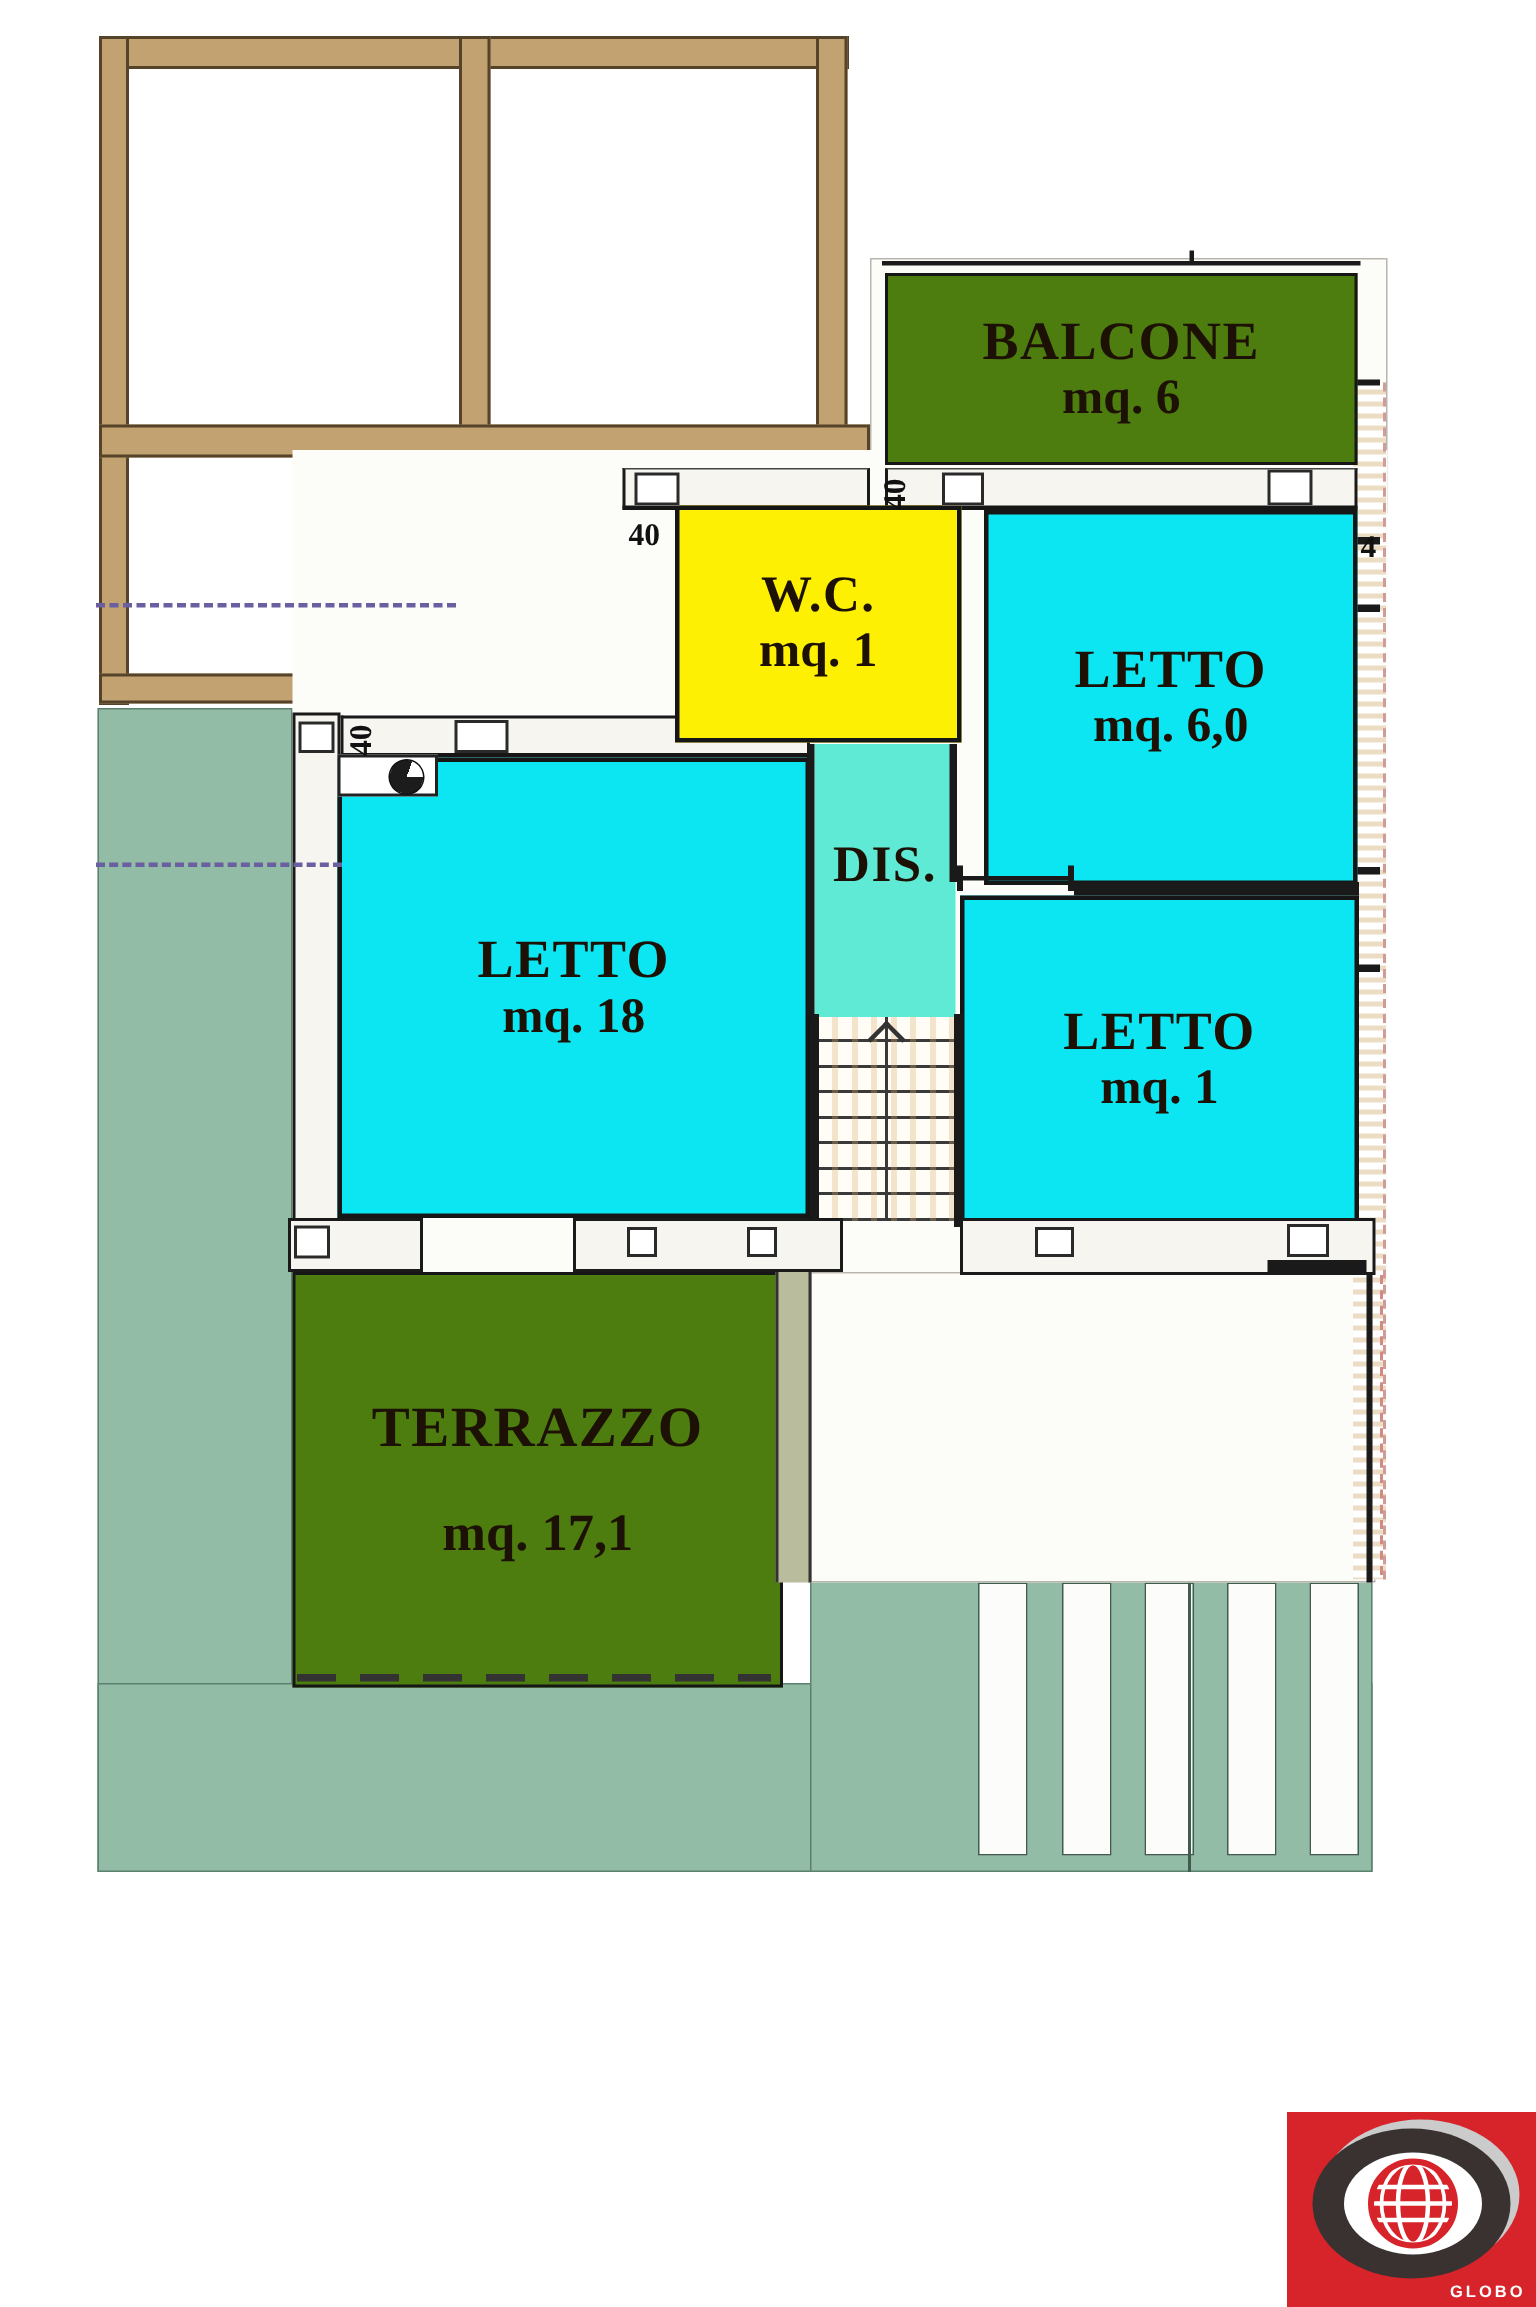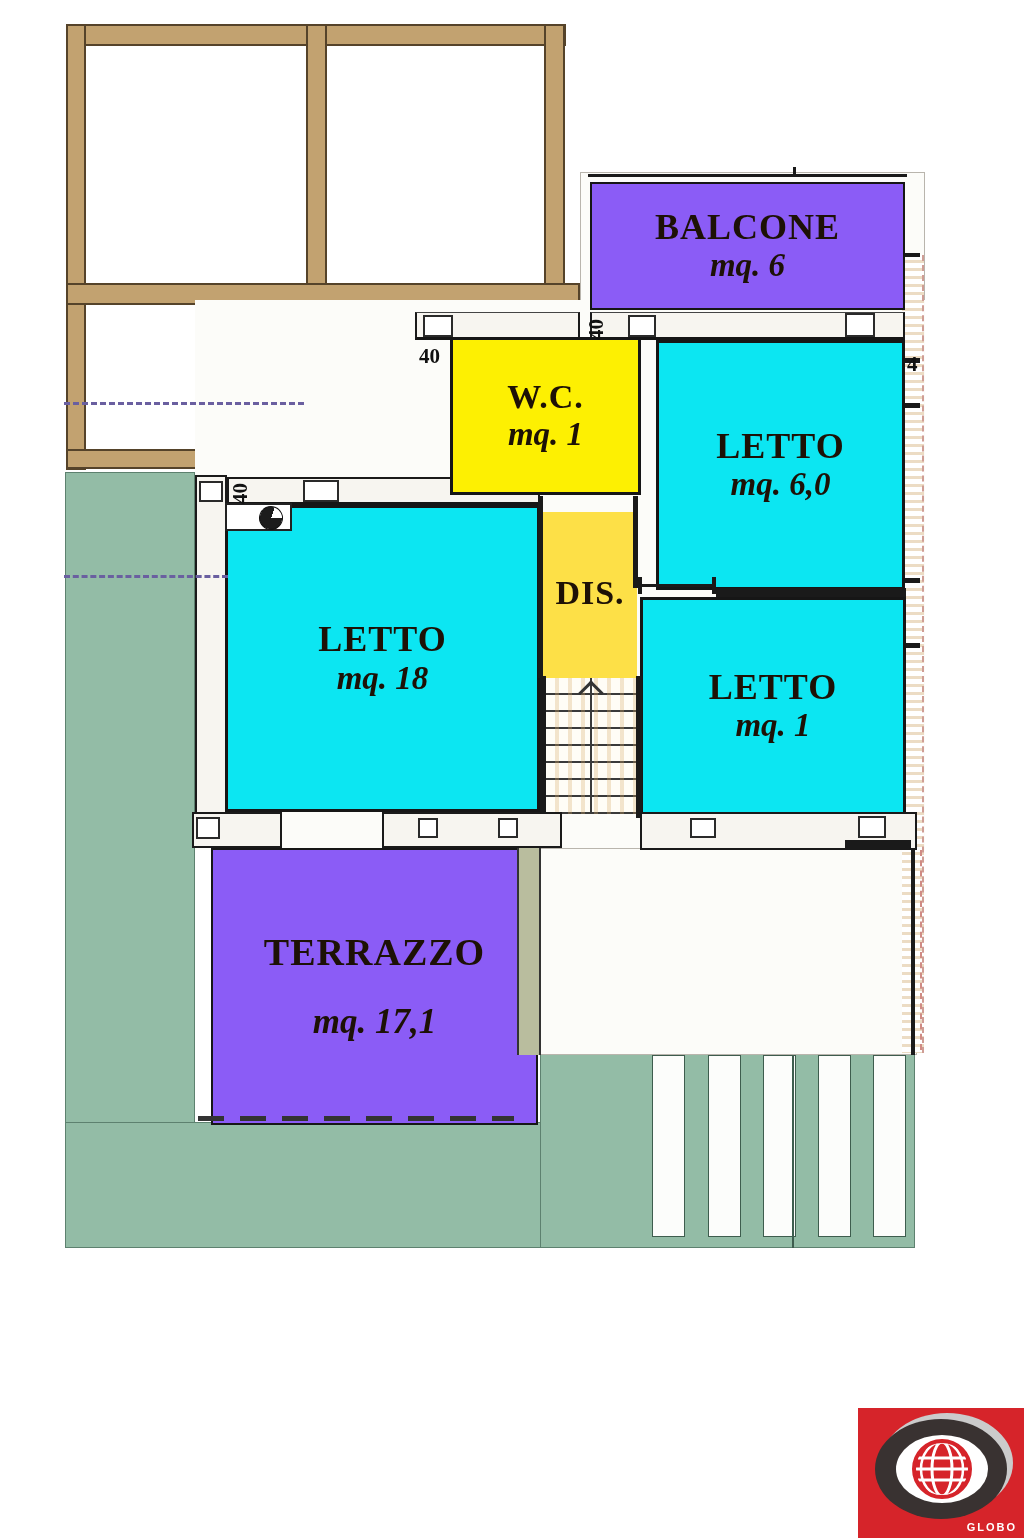--- a/index.html
+++ b/index.html
@@ -10,25 +10,25 @@
   .garden{background:#93bca6;border:1px solid rgba(50,80,65,.55);}
   .stripe{background:#fcfdfb;border:1px solid #3e5d4e;}
   
   .wood{background:#c2a270;border:2px solid #55432a;}
   
   .pwhite{background:#fcfcf9;border:1px solid #b9b5ad;}
   
   .room{display:flex;flex-direction:column;align-items:center;justify-content:center;
         text-align:center;font-weight:bold;color:#1d1106;border:3px solid #161616;}
   .room .nm{font-size:36px;line-height:1.12;letter-spacing:1px;}
-  .room .ar{font-size:33px;line-height:1.15;font-style:italic;}
-  .salmon{background:#8b5cf6;text-align:right;}
+  .room .ar{font-size:33px;line-height:1.15;}
+  .salmon{background:#4d7c0f;text-align:right;}
   .cyan{background:#0ce6f2;}
   .yellow{background:#fdf002;}
-  .gray{background:#fde047;margin-top:16px;}
+  .gray{background:#5eead4;}
   
   .wall{background:#1a1a1a;}
   .wband{background:#f7f5f0;border:2px solid #1a1a1a;}
   .win{background:#ffffff;border:2px solid #2a2a2a;}
   .dim{font-weight:bold;font-size:21px;color:#111;font-family:"Liberation Serif",serif;}
   .rot{transform:rotate(-90deg);transform-origin:left top;}
   .dash-purple{height:0;border-top:3px dashed #6a5fa0;}
   .hatch{background:repeating-linear-gradient(180deg,#ffffff 0 5px,#ecdcc4 5px 8px);
          border-right:2px dashed #cf9d95;}
   .olive{background:#b9bd9e;border-left:2px solid #333;border-right:2px solid #333;}
@@ -106,21 +106,21 @@
     <div class="nm" style="font-size:34px;">DIS.</div>
   </div>
   <div class="abs room cyan" style="left:225px;top:505px;width:315px;height:307px;">
     <div class="nm">LETTO</div>
     <div class="ar">mq. 18</div>
   </div>
   <div class="abs room cyan" style="left:640px;top:597px;width:266px;height:218px;">
     <div class="nm">LETTO</div>
     <div class="ar">mq. 1</div>
   </div>
-  <div class="abs room salmon" style="left:211px;top:848px;width:327px;height:277px;border-width:2px;gap:28px;">
+  <div class="abs room salmon" style="left:195px;top:848px;width:327px;height:277px;border-width:2px;gap:28px;">
     <div class="nm" style="font-size:38px;">TERRAZZO</div>
     <div class="ar" style="font-size:35px;">mq. 17,1</div>
   </div>
   <div class="abs olive" style="left:517px;top:848px;width:24px;height:207px;"></div>
   <div class="abs tiledash" style="left:198px;top:1116px;width:316px;height:5px;"></div>
 
   <div class="abs wall" style="left:716px;top:588px;width:190px;height:9px;"></div>
   <div class="abs wall" style="left:640px;top:584px;width:76px;height:3px;"></div>
   <div class="abs wall" style="left:638px;top:577px;width:4px;height:17px;"></div>
   <div class="abs wall" style="left:712px;top:577px;width:4px;height:17px;"></div>

